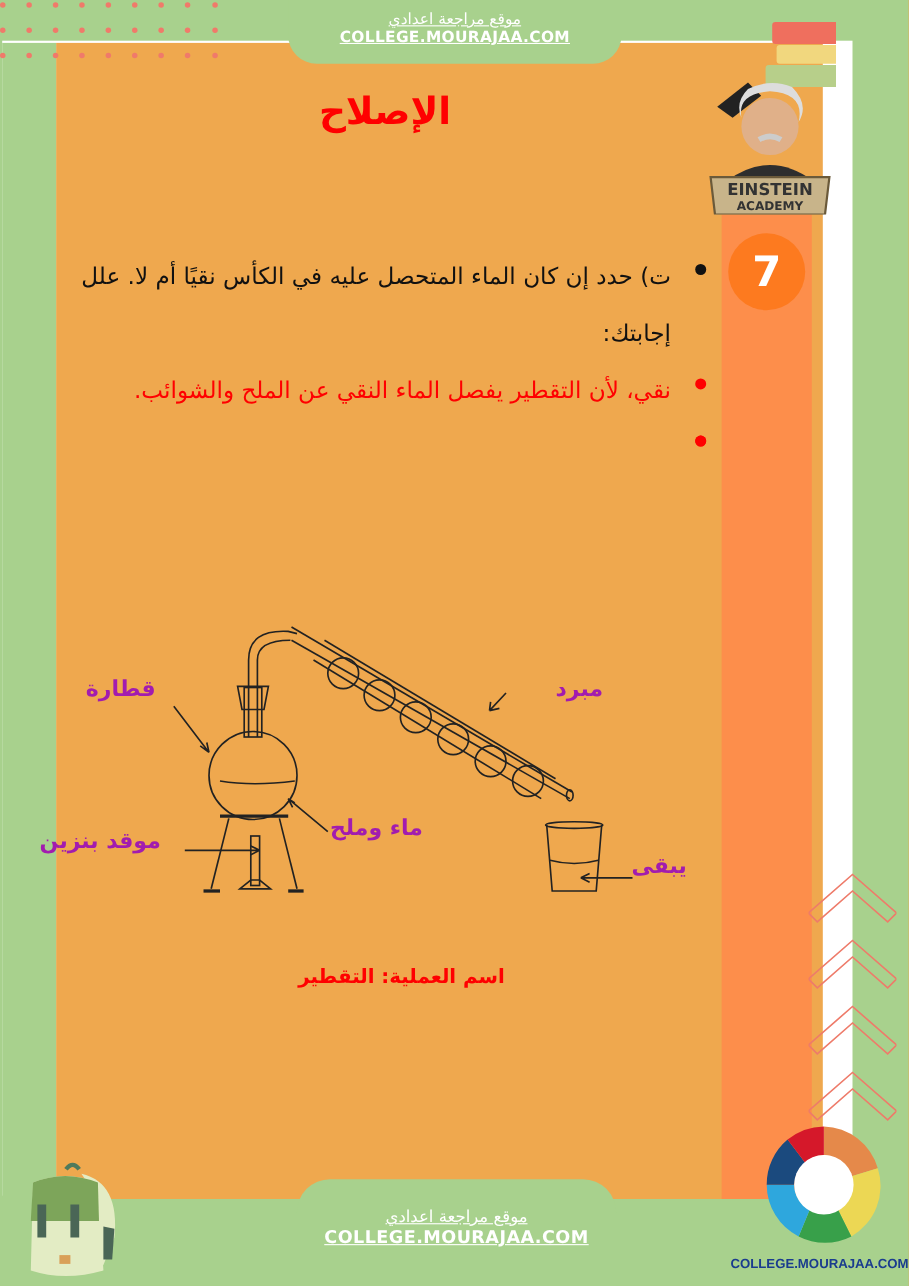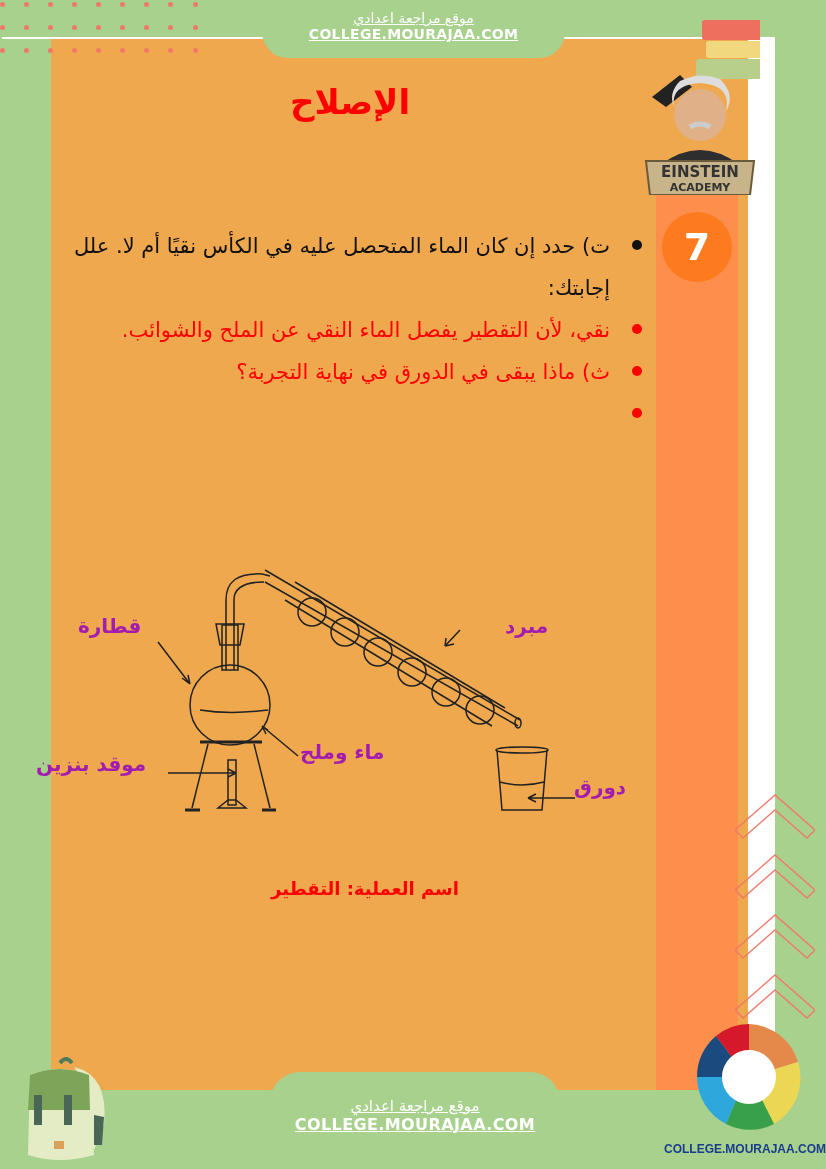--- a/index.html
+++ b/index.html
@@ -12,21 +12,21 @@
   .green-left{position:absolute;left:2px;top:39px;width:49px;height:1050px;background:#a8d18d;}
   .header-tab{position:absolute;left:262px;top:0;width:303px;height:58px;background:#a8d18d;border-radius:0 0 26px 26px;text-align:center;color:#fff;}
   .header-tab .ar{font-size:14px;margin-top:10px;text-decoration:underline;}
   .header-tab .en{font-size:14px;font-weight:bold;text-decoration:underline;letter-spacing:0.3px;}
   .footer-tab{position:absolute;left:270px;top:1072px;width:290px;height:97px;background:#a8d18d;border-radius:30px 30px 0 0;text-align:center;color:#fff;}
   .footer-tab .ar{font-size:15px;margin-top:25px;text-decoration:underline;}
   .footer-tab .en{font-size:16px;font-weight:bold;text-decoration:underline;letter-spacing:0.4px;}
   .green-bottom{position:absolute;left:0;top:1110px;width:826px;height:59px;background:#a8d18d;}
   .title{position:absolute;left:260px;top:82px;width:180px;text-align:center;color:#f00;font-size:34px;font-weight:bold;direction:rtl;}
   .badge{position:absolute;left:662px;top:212px;width:70px;height:70px;border-radius:50%;background:#fd7a1f;color:#fff;font-size:38px;font-weight:bold;text-align:center;line-height:70px;}
-  .content{position:absolute;left:40px;top:225px;width:605px;direction:rtl;font-size:21px;line-height:42px;}
+  .content{position:absolute;left:40px;top:225px;width:605px;direction:rtl;font-size:21px;line-height:52px;}
   .item{position:relative;padding-right:35px;}
   .bullet{position:absolute;right:3px;top:15px;width:10px;height:10px;border-radius:50%;}
   .black{color:#111;} .black .bullet{background:#111;}
   .red{color:#f00;} .red .bullet{background:#f00;}
   .diagram{position:absolute;left:40px;top:560px;width:620px;height:270px;}
   .lbl{position:absolute;color:#a21caf;font-weight:bold;font-size:20px;direction:rtl;white-space:nowrap;}
   .process{position:absolute;left:230px;top:878px;width:270px;text-align:center;color:#f00;font-weight:bold;font-size:18px;direction:rtl;}
   .einstein{position:absolute;left:640px;top:15px;width:120px;height:180px;}
   .chev{position:absolute;}
   .logo{position:absolute;left:694px;top:1022px;width:110px;height:110px;}
@@ -93,21 +93,21 @@
   <path d="M6 146 L114 146 L110 180 L10 180Z" fill="#c8b48a" stroke="#6b5a3a" stroke-width="2"></path>
   <text x="60" y="162" text-anchor="middle" font-size="15" font-weight="bold" fill="#333" font-family="DejaVu Sans, sans-serif">EINSTEIN</text>
   <text x="60" y="176" text-anchor="middle" font-size="11" font-weight="bold" fill="#333" font-family="DejaVu Sans, sans-serif">ACADEMY</text>
 </svg>
 
 <div class="badge">7</div>
 
 <div class="content">
   <div class="item black"><span class="bullet"></span><span>ت) حدد إن كان الماء المتحصل عليه في الكأس نقيًا أم لا. علل إجابتك:</span></div>
   <div class="item red"><span class="bullet"></span><span>نقي، لأن التقطير يفصل الماء النقي عن الملح والشوائب.</span></div>
-  <div class="item red"><span class="bullet"></span><span>ث) ماذا يبقى في الدورق في نهاية التجربة؟</span></div>
+  <div class="item red"><span class="bullet"></span></div>
   <div class="item red"><span class="bullet"></span></div>
 </div>
 
 <svg class="diagram" viewBox="0 0 620 270" fill="none" stroke="#222" stroke-width="1.5">
 
   <circle cx="190" cy="145" r="40"></circle>
   <path d="M160 150 Q190 155 228 150"></path>
   <rect x="182" y="65" width="16" height="45"></rect>
   <path d="M176 64 L204 64 L200 85 L180 85 Z"></path>
   <path d="M186 110 L186 40 Q186 12 222 14 L230 16"></path>
@@ -141,21 +141,21 @@
   <path d="M118 82 L150 124 M150 124 L142 118 M150 124 L148 115"></path>
   <path d="M222 166 L258 196 M222 166 L228 170 M222 166 L226 174"></path>
   <path d="M128 213 L196 213 M196 213 L188 209 M196 213 L188 217"></path>
   <path d="M420 70 L405 86 M405 86 L414 84 M405 86 L406 78"></path>
   <path d="M535 238 L488 238 M488 238 L496 234 M488 238 L496 242"></path>
 </svg>
 <div class="lbl" style="left:78px;top:614px;">قطارة</div>
 <div class="lbl" style="left:505px;top:614px;">مبرد</div>
 <div class="lbl" style="left:300px;top:740px;">ماء وملح</div>
 <div class="lbl" style="left:36px;top:752px;">موقد بنزين</div>
-<div class="lbl" style="left:574px;top:775px;">دورق</div>
+<div class="lbl" style="left:574px;top:775px;">يبقى</div>
 
 <div class="process">اسم العملية: التقطير</div>
 
 <svg class="chev" style="left:735px;top:790px" width="80" height="260" viewBox="0 0 80 260" fill="none" stroke="#ee7b6a" stroke-width="1.5">
   <path d="M0 40 L40 5 L80 40 L72 48 L40 20 L8 48 Z"></path>
   <path d="M0 100 L40 65 L80 100 L72 108 L40 80 L8 108 Z"></path>
   <path d="M0 160 L40 125 L80 160 L72 168 L40 140 L8 168 Z"></path>
   <path d="M0 220 L40 185 L80 220 L72 228 L40 200 L8 228 Z"></path>
 </svg>
 

